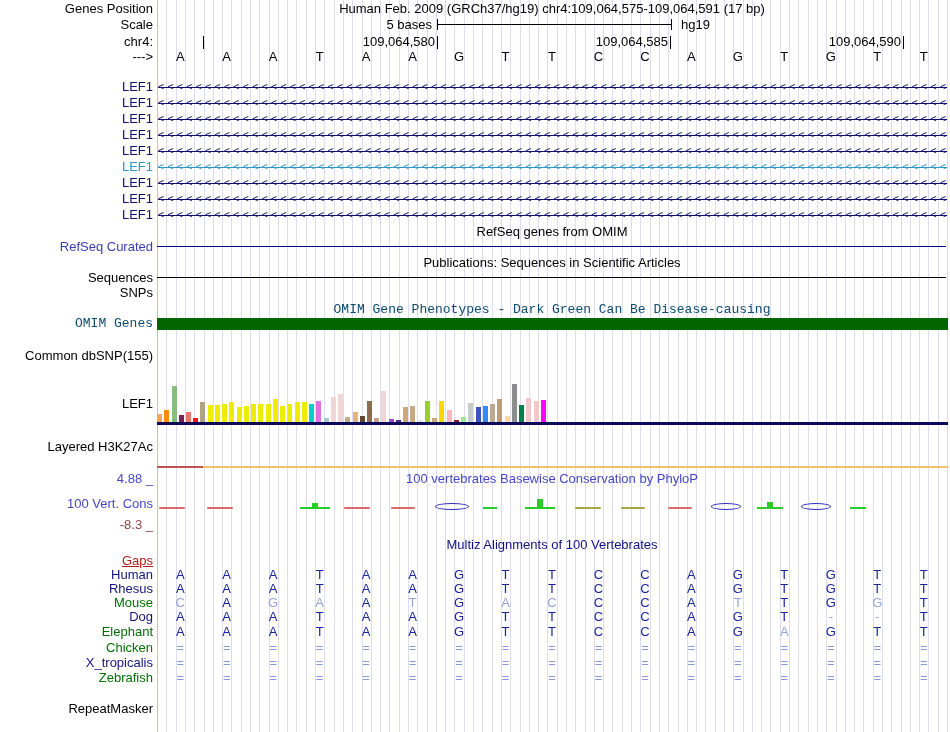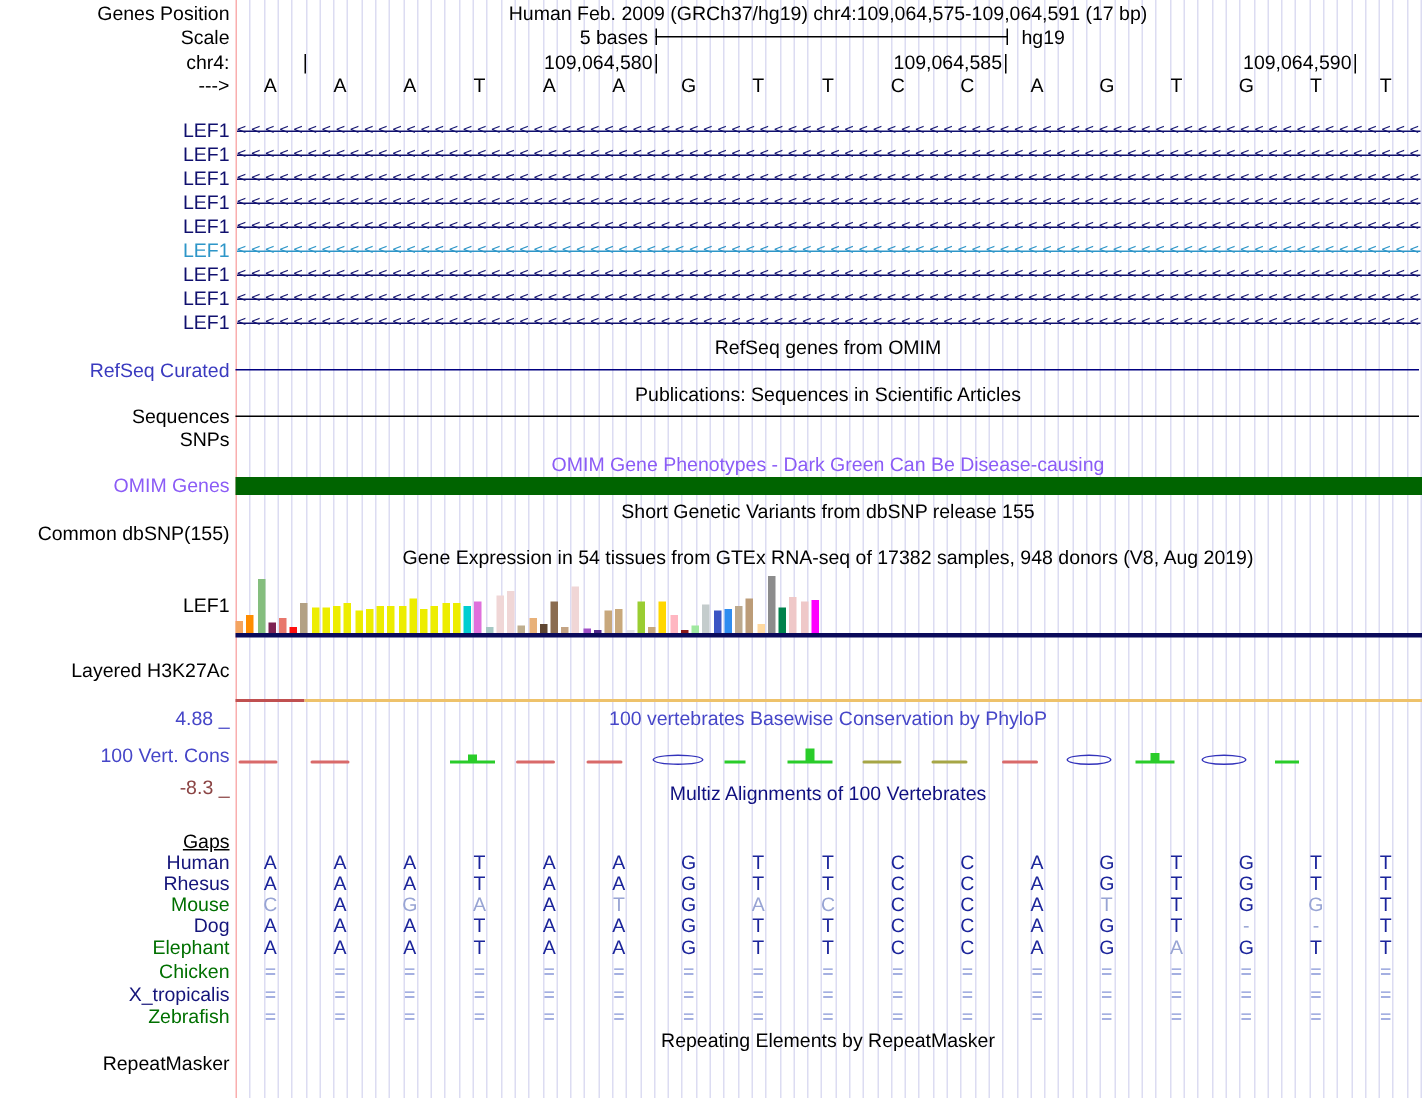--- a/index.html
+++ b/index.html
@@ -8,25 +8,25 @@
   .lbl{position:absolute;left:0;width:153px;text-align:right;line-height:14px;white-space:nowrap;}
   .ctitle{position:absolute;left:157px;width:790px;text-align:center;line-height:14px;white-space:nowrap;}
   .gridline{position:absolute;top:0;height:732px;width:1px;background:#DCDCF2;}
   .cursor{position:absolute;top:0;height:732px;width:1px;background:#F9AEAE;}
   .tick{position:absolute;width:1px;background:#000;}
   .hline{position:absolute;height:1px;}
   .base{position:absolute;width:26px;text-align:center;line-height:14px;}
   .arrowtxt{position:absolute;left:158px;width:789px;overflow:hidden;white-space:nowrap;
             font-family:"DejaVu Sans Mono",monospace;font-size:10px;letter-spacing:3.4px;line-height:12px;}
   .c-blue{color:#3A3ABF;}
-  .c-green{color:#8b5cf6;}
+  .c-green{color:#0c4a6e;font-family:Liberation Mono, monospace;}
   .c-phylop{color:#4646C8;}
   .c-maroon{color:#8B4444;}
   .c-multiz{color:#101080;}
-  .c-gaps{color:#000000;text-decoration:underline;}
+  .c-gaps{color:#b91c1c;text-decoration:underline;}
   .mletter{position:absolute;width:26px;text-align:center;line-height:14px;}
 </style>
 </head>
 <body>
 
 <div id="screen">
 
   <div id="gridlines">
       <div class="gridline" style="position: absolute; left: 166.3px;"></div>
       <div class="gridline" style="position: absolute; left: 175.6px;"></div>
@@ -196,24 +196,22 @@
 
   <span class="ctitle" style="top:256px">Publications: Sequences in Scientific Articles</span>
   <span class="lbl" style="top:271px">Sequences</span>
   <div class="hline" style="left:157px;top:277px;width:789px;background:#000"></div>
   <span class="lbl" style="top:286px">SNPs</span>
 
   <span class="ctitle c-green" style="top:303px">OMIM Gene Phenotypes - Dark Green Can Be Disease-causing</span>
   <span class="lbl c-green" style="top:317px">OMIM Genes</span>
   <div style="position:absolute;left:157px;top:318px;width:791px;height:12px;background:#006400"></div>
 
-  <span class="ctitle" style="top:334px">Short Genetic Variants from dbSNP release 155</span>
   <span class="lbl" style="top:349px">Common dbSNP(155)</span>
 
-  <span class="ctitle" style="top:365px">Gene Expression in 54 tissues from GTEx RNA-seq of 17382 samples, 948 donors (V8, Aug 2019)</span>
   <span class="lbl" style="top:397px">LEF1</span>
   <div id="gtex-bars">
       <div style="position: absolute; left: 157px; top: 414px; width: 5px; height: 8px; background: rgb(244, 164, 96);"></div>
       <div style="position: absolute; left: 164.2px; top: 410px; width: 5px; height: 12px; background: rgb(255, 140, 0);"></div>
       <div style="position: absolute; left: 171.5px; top: 386px; width: 5px; height: 36px; background: rgb(133, 190, 126);"></div>
       <div style="position: absolute; left: 178.7px; top: 415px; width: 5px; height: 7px; background: rgb(125, 33, 82);"></div>
       <div style="position: absolute; left: 186px; top: 412px; width: 5px; height: 10px; background: rgb(232, 119, 108);"></div>
       <div style="position: absolute; left: 193.2px; top: 418px; width: 5px; height: 4px; background: rgb(255, 16, 16);"></div>
       <div style="position: absolute; left: 200.4px; top: 402px; width: 5px; height: 20px; background: rgb(179, 161, 132);"></div>
       <div style="position: absolute; left: 207.7px; top: 405px; width: 5px; height: 17px; background: rgb(237, 237, 0);"></div>
@@ -288,21 +286,21 @@
       <div style="position: absolute; left: 621px; top: 507px; width: 24px; height: 2px; border-radius: 2px; background: rgb(166, 166, 70);"></div>
       <div style="position: absolute; left: 668px; top: 507px; width: 24px; height: 2px; border-radius: 2px; background: rgb(217, 106, 106);"></div>
       <div style="position: absolute; left: 711px; top: 503px; width: 30px; height: 7px; border: 1.5px solid rgb(51, 51, 187); border-radius: 50%; box-sizing: border-box;"></div>
       <div style="position: absolute; left: 757px; top: 507px; width: 26px; height: 2px; background: rgb(42, 204, 42);"></div>
       <div style="position: absolute; left: 767px; top: 502px; width: 6px; height: 6px; background: rgb(42, 204, 42);"></div>
       <div style="position: absolute; left: 801px; top: 503px; width: 30px; height: 7px; border: 1.5px solid rgb(51, 51, 187); border-radius: 50%; box-sizing: border-box;"></div>
       <div style="position: absolute; left: 850px; top: 507px; width: 16px; height: 2px; background: rgb(42, 204, 42);"></div>
     </div>
   <span class="lbl c-maroon" style="top:518px">-8.3 _</span>
 
-  <span class="ctitle c-multiz" style="top:522px">Multiz Alignments of 100 Vertebrates</span>
+  <span class="ctitle c-multiz" style="top:538px">Multiz Alignments of 100 Vertebrates</span>
   <span class="lbl c-gaps" style="top:554px">Gaps</span>
   <div id="multiz-rows">
       <div class="lbl" style="position: absolute; top: 568px; color: rgb(21, 21, 122);">Human</div>
       <div class="mletter" style="position: absolute; left: 167.235px; top: 568px; color: rgb(27, 36, 155);">A</div>
       <div class="mletter" style="position: absolute; left: 213.705px; top: 568px; color: rgb(27, 36, 155);">A</div>
       <div class="mletter" style="position: absolute; left: 260.175px; top: 568px; color: rgb(27, 36, 155);">A</div>
       <div class="mletter" style="position: absolute; left: 306.645px; top: 568px; color: rgb(27, 36, 155);">T</div>
       <div class="mletter" style="position: absolute; left: 353.115px; top: 568px; color: rgb(27, 36, 155);">A</div>
       <div class="mletter" style="position: absolute; left: 399.585px; top: 568px; color: rgb(27, 36, 155);">A</div>
       <div class="mletter" style="position: absolute; left: 446.055px; top: 568px; color: rgb(27, 36, 155);">G</div>
@@ -437,16 +435,15 @@
       <div class="mletter" style="position: absolute; left: 585.465px; top: 671px; color: rgb(138, 152, 216);">=</div>
       <div class="mletter" style="position: absolute; left: 631.935px; top: 671px; color: rgb(138, 152, 216);">=</div>
       <div class="mletter" style="position: absolute; left: 678.405px; top: 671px; color: rgb(138, 152, 216);">=</div>
       <div class="mletter" style="position: absolute; left: 724.875px; top: 671px; color: rgb(138, 152, 216);">=</div>
       <div class="mletter" style="position: absolute; left: 771.345px; top: 671px; color: rgb(138, 152, 216);">=</div>
       <div class="mletter" style="position: absolute; left: 817.815px; top: 671px; color: rgb(138, 152, 216);">=</div>
       <div class="mletter" style="position: absolute; left: 864.285px; top: 671px; color: rgb(138, 152, 216);">=</div>
       <div class="mletter" style="position: absolute; left: 910.755px; top: 671px; color: rgb(138, 152, 216);">=</div>
     </div>
 
-  <span class="ctitle" style="top:687px">Repeating Elements by RepeatMasker</span>
   <span class="lbl" style="top:702px">RepeatMasker</span>
 
 </div>
 
 </body></html>

